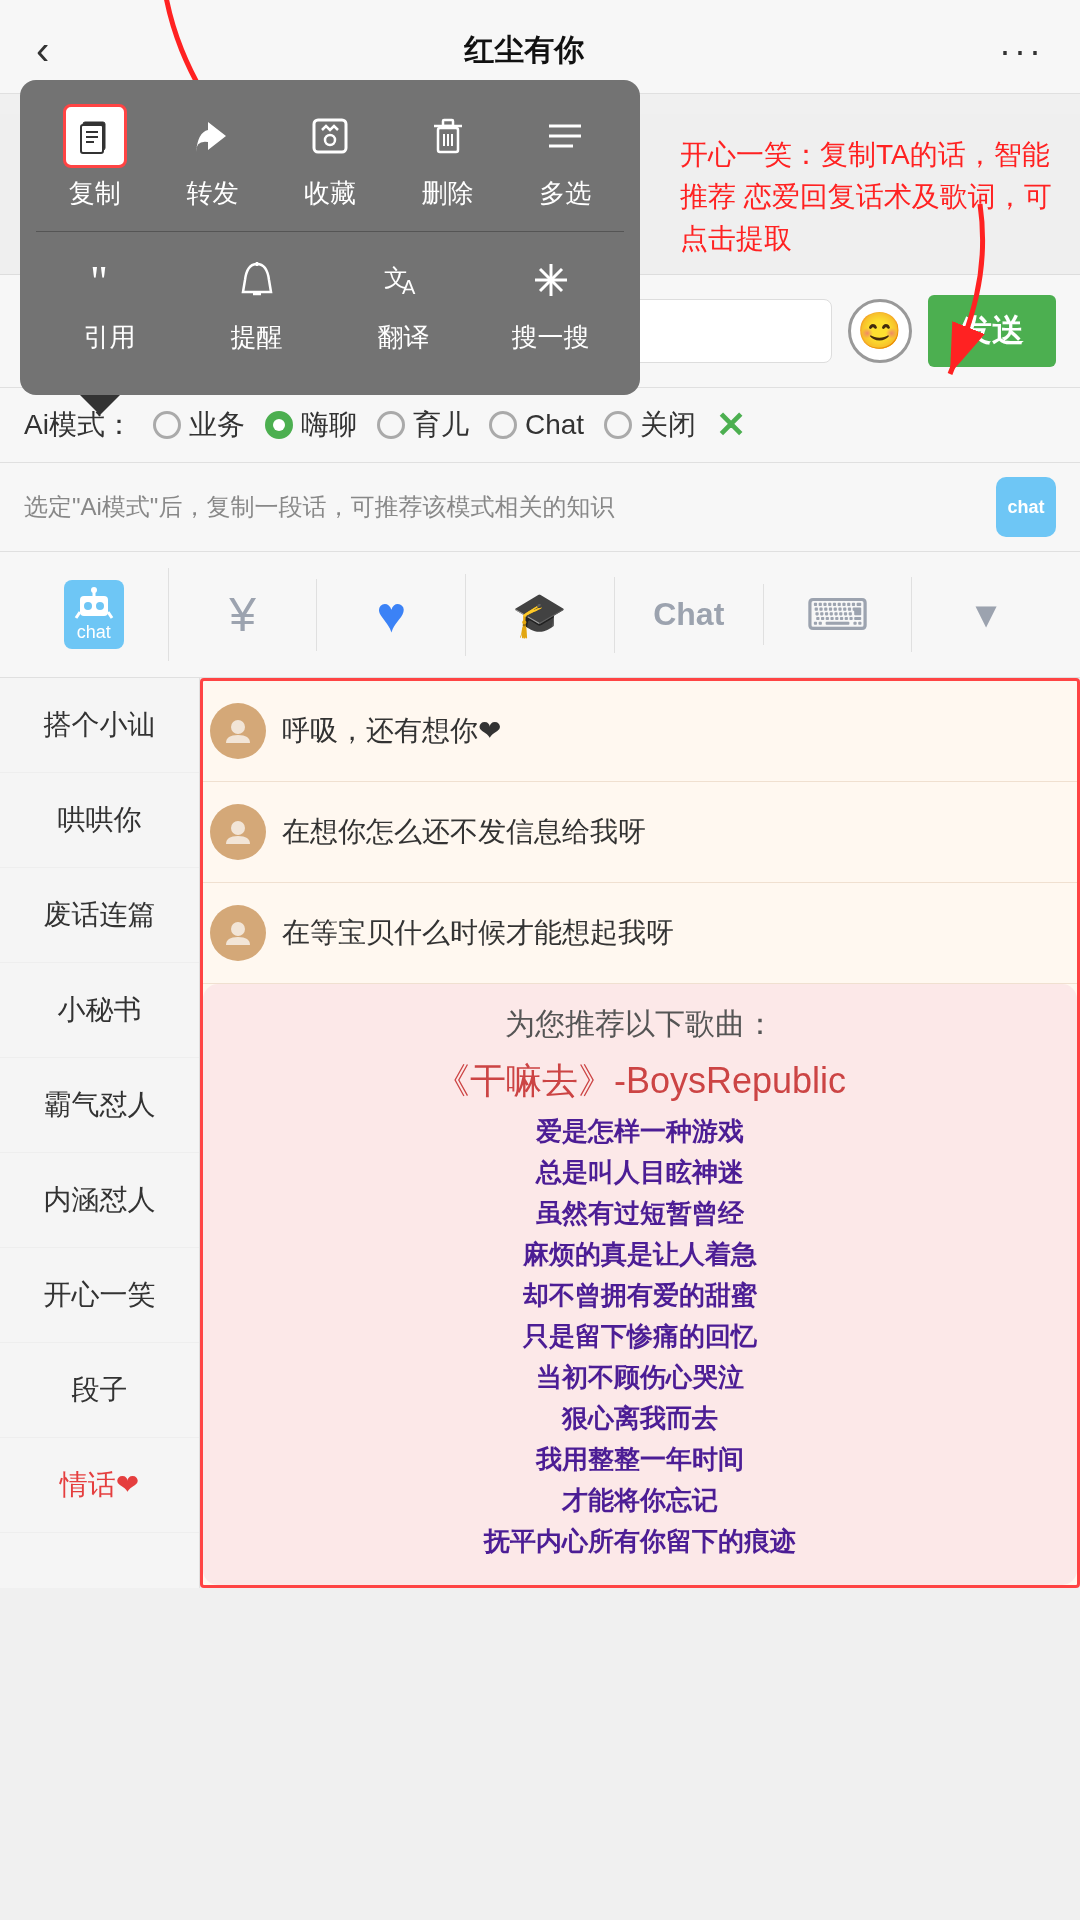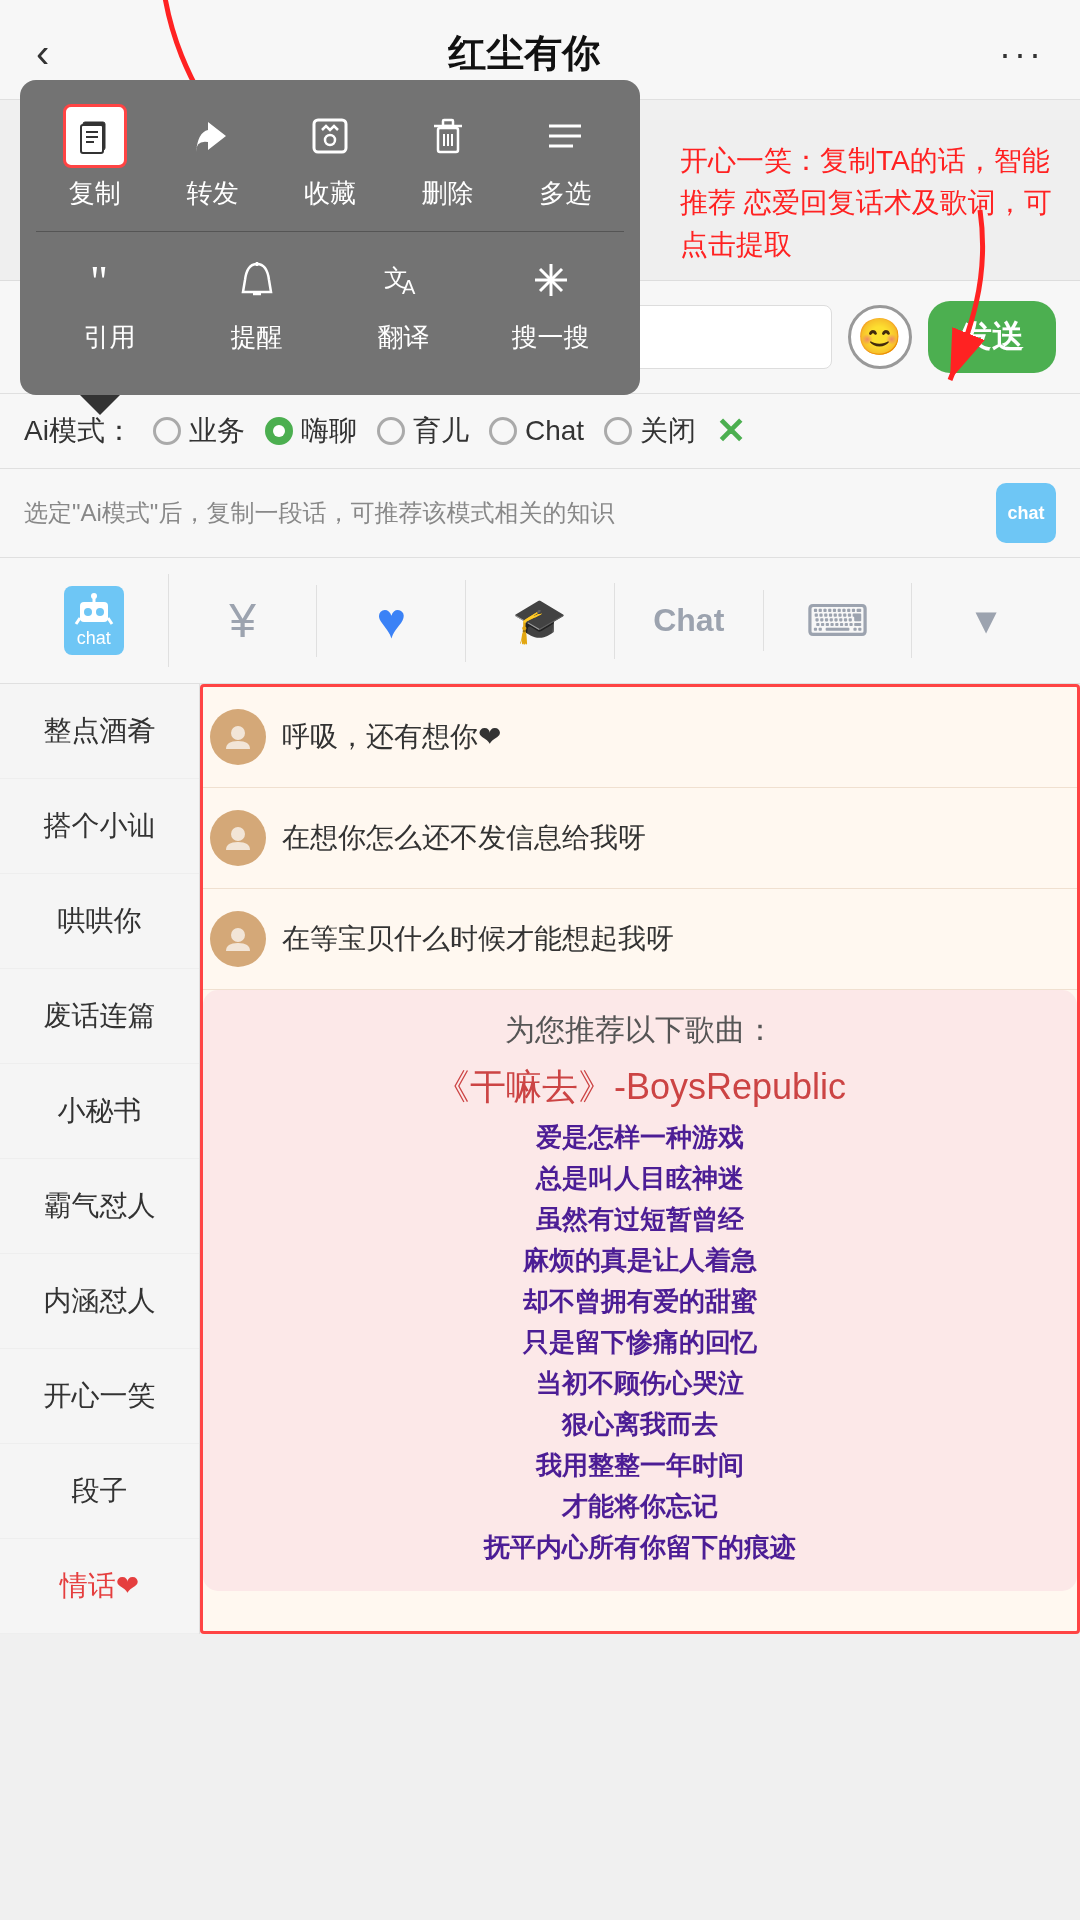--- a/index.html
+++ b/index.html
@@ -21,21 +21,21 @@
       justify-content: space-between;
       padding: 28px 36px 20px;
       border-bottom: 1px solid #e0e0e0;
     }
     .nav-back {
       font-size: 40px;
       color: #333;
       cursor: pointer;
     }
     .nav-title {
-      font-size: 38px;
+      font-size: 30px;
       font-weight: 600;
       color: #111;
     }
     .nav-more {
       font-size: 36px;
       color: #333;
       letter-spacing: 3px;
     }
 
     
@@ -202,21 +202,21 @@
       align-items: center;
       justify-content: center;
       background: #fff;
       flex-shrink: 0;
       font-size: 36px;
     }
     .send-btn {
       background: #4caf50;
       color: #fff;
       border: none;
-      border-radius: 22px;
+      border-radius: 6px;
       padding: 14px 32px;
       font-size: 32px;
       font-weight: 600;
       cursor: pointer;
       flex-shrink: 0;
     }
 
     
     .ai-mode-bar {
       background: #f7f7f7;
@@ -629,21 +629,20 @@
   <div class="tab-item">
     <span style="font-size:44px;color:#9ca3af;">⌨</span>
   </div>
   <div class="tab-item">
     <span style="font-size:36px;color:#9ca3af;">▼</span>
   </div>
 </div>
 
 <div class="main-content">
   <div class="sidebar">
-    <div class="sidebar-item">整点酒肴</div>
     <div class="sidebar-item">搭个小讪</div>
     <div class="sidebar-item">哄哄你</div>
     <div class="sidebar-item">废话连篇</div>
     <div class="sidebar-item">小秘书</div>
     <div class="sidebar-item">霸气怼人</div>
     <div class="sidebar-item">内涵怼人</div>
     <div class="sidebar-item">开心一笑</div>
     <div class="sidebar-item">段子</div>
     <div class="sidebar-item special">情话❤</div>
   </div>

